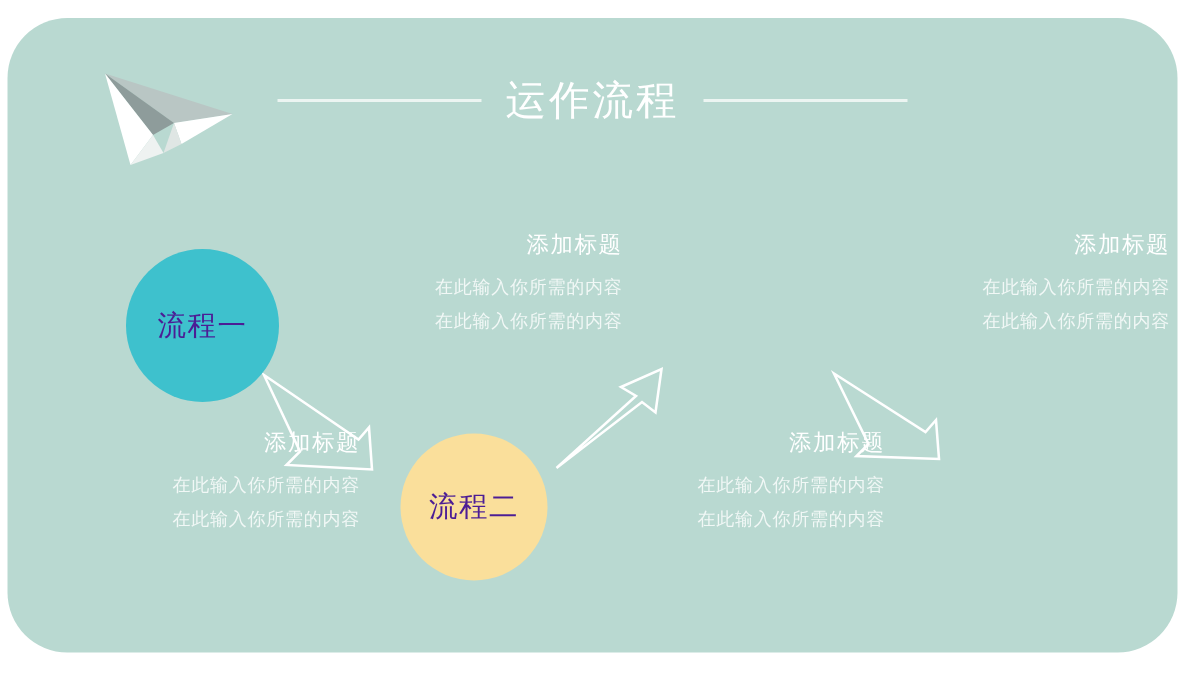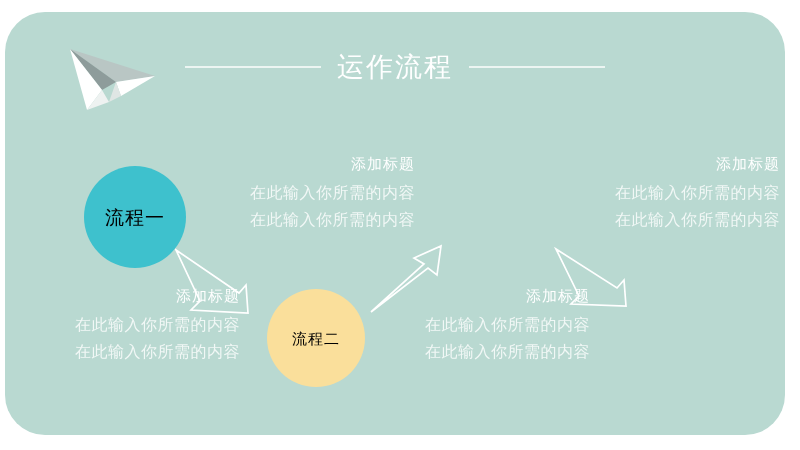--- a/index.html
+++ b/index.html
@@ -69,47 +69,47 @@
     height: 80px;
   }
 
   
   .node {
     position: absolute;
     border-radius: 50%;
     display: flex;
     align-items: center;
     justify-content: center;
-    color: #000000;
+    color: #4c1d95;
     letter-spacing: 1px;
     line-height: 1;
     white-space: nowrap;
   }
   #node-1 { left: 79px;  top: 154px; width: 102px; height: 102px; background: #3ec1cd; font-size: 19px; }
-  #node-2 { left: 262px; top: 277px; width: 98px;  height: 98px;  background: #fadf9b; font-size: 15px; }
+  #node-2 { left: 262px; top: 277px; width: 98px;  height: 98px;  background: #fadf9b; font-size: 19px; }
   #node-3 { left: 439px; top: 154px; width: 102px; height: 102px; background: #fa8e88; font-size: 19px; }
   #node-4 { left: 625px; top: 277px; width: 98px;  height: 98px;  background: #d295f2; font-size: 19px; }
 
   
   .block {
     position: absolute;
     text-align: right;
     line-height: 1;
   }
   .block .b-title {
     color: #ffffff;
     font-size: 15px;
     letter-spacing: 1px;
     line-height: 1;
     margin-bottom: 14px;
     white-space: nowrap;
   }
   .block .b-line {
     color: rgba(255,255,255,0.80);
-    font-size: 16px;
+    font-size: 12px;
     letter-spacing: 0.5px;
     line-height: 1;
     margin-bottom: 11px;
     white-space: nowrap;
   }
   .block .b-line:last-child { margin-bottom: 0; }
 
   #block-1 { left: 230px; top: 144px; width: 180px; }
   #block-2 { left: 55px;  top: 276px; width: 180px; }
   #block-3 { left: 595px; top: 144px; width: 180px; }

